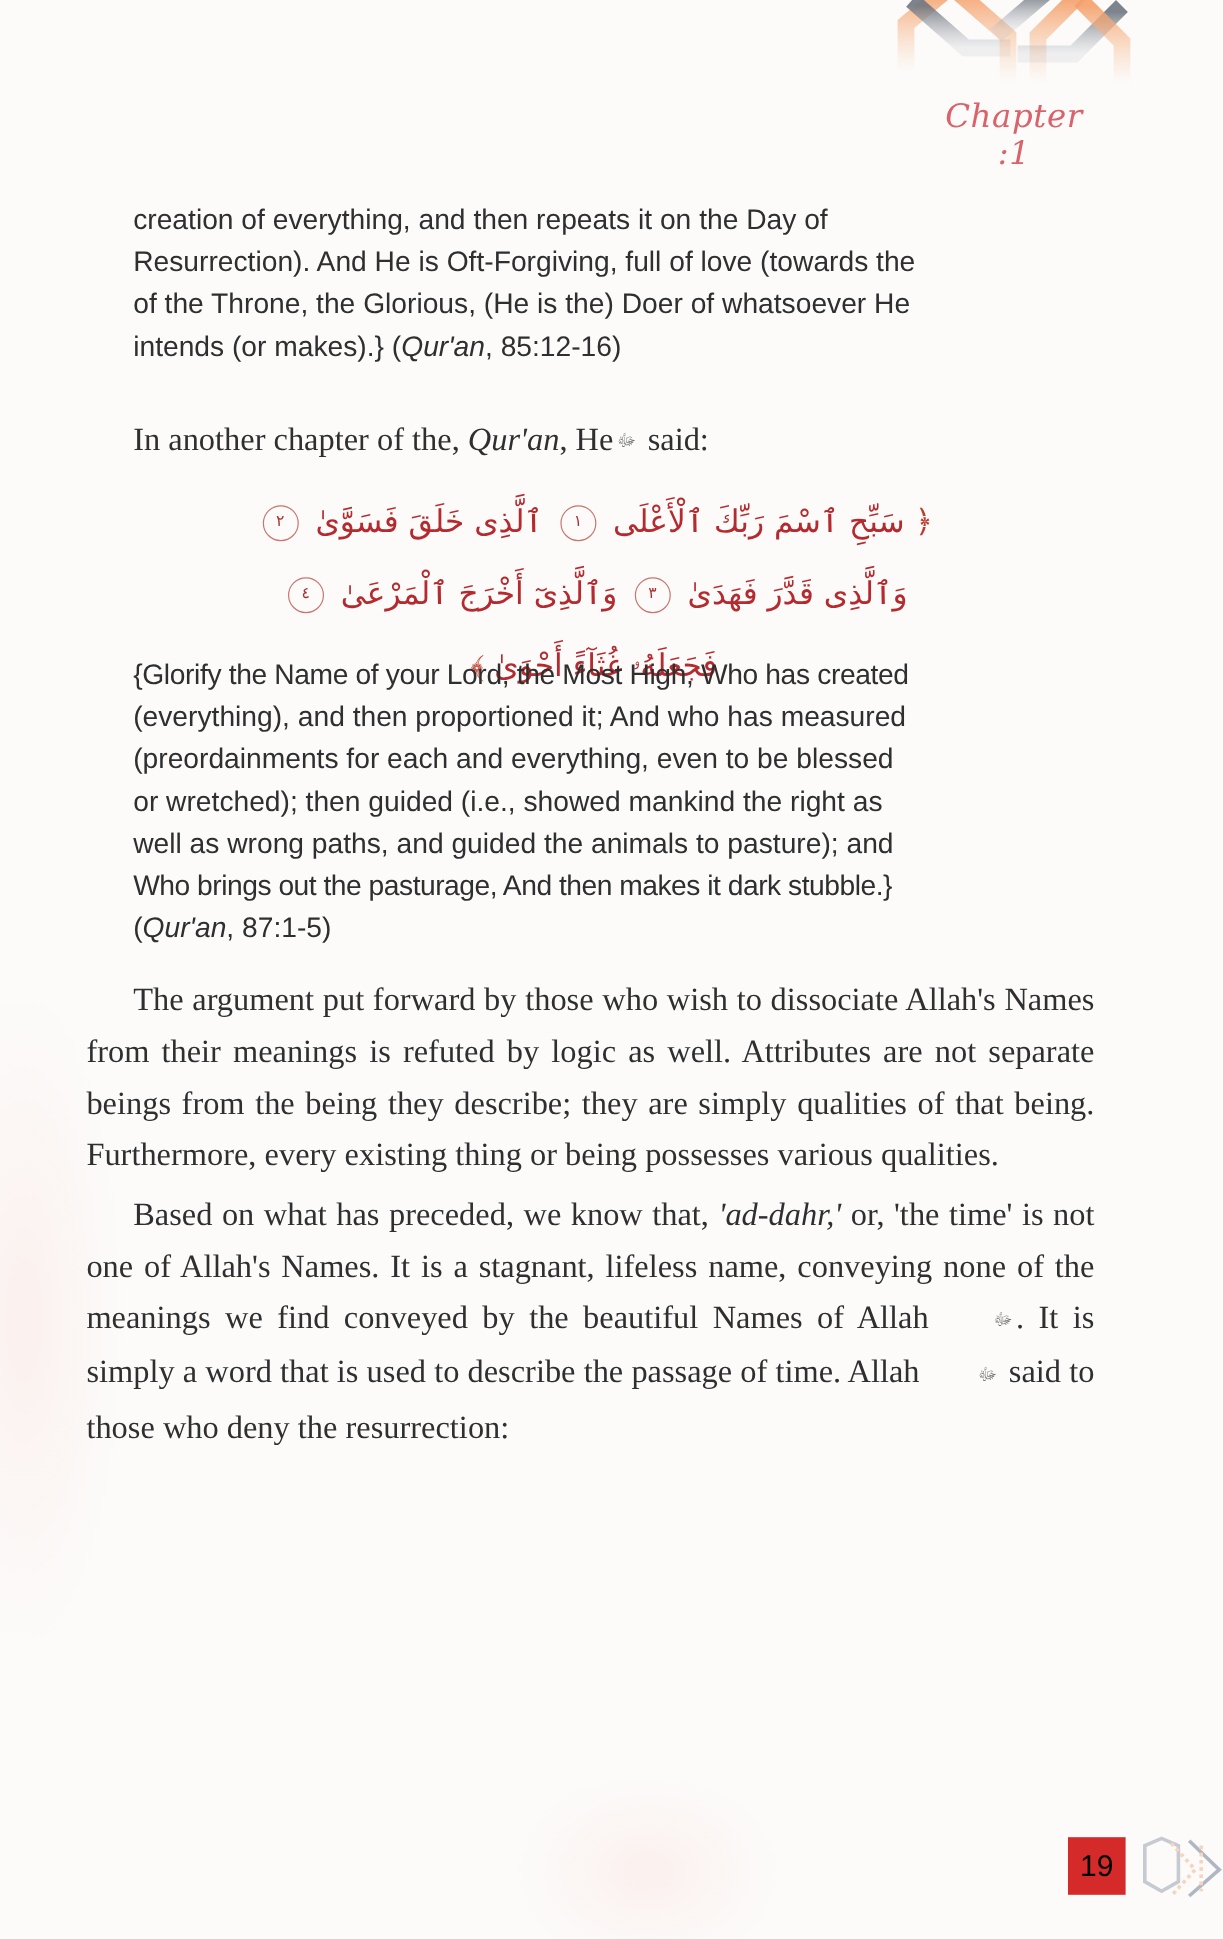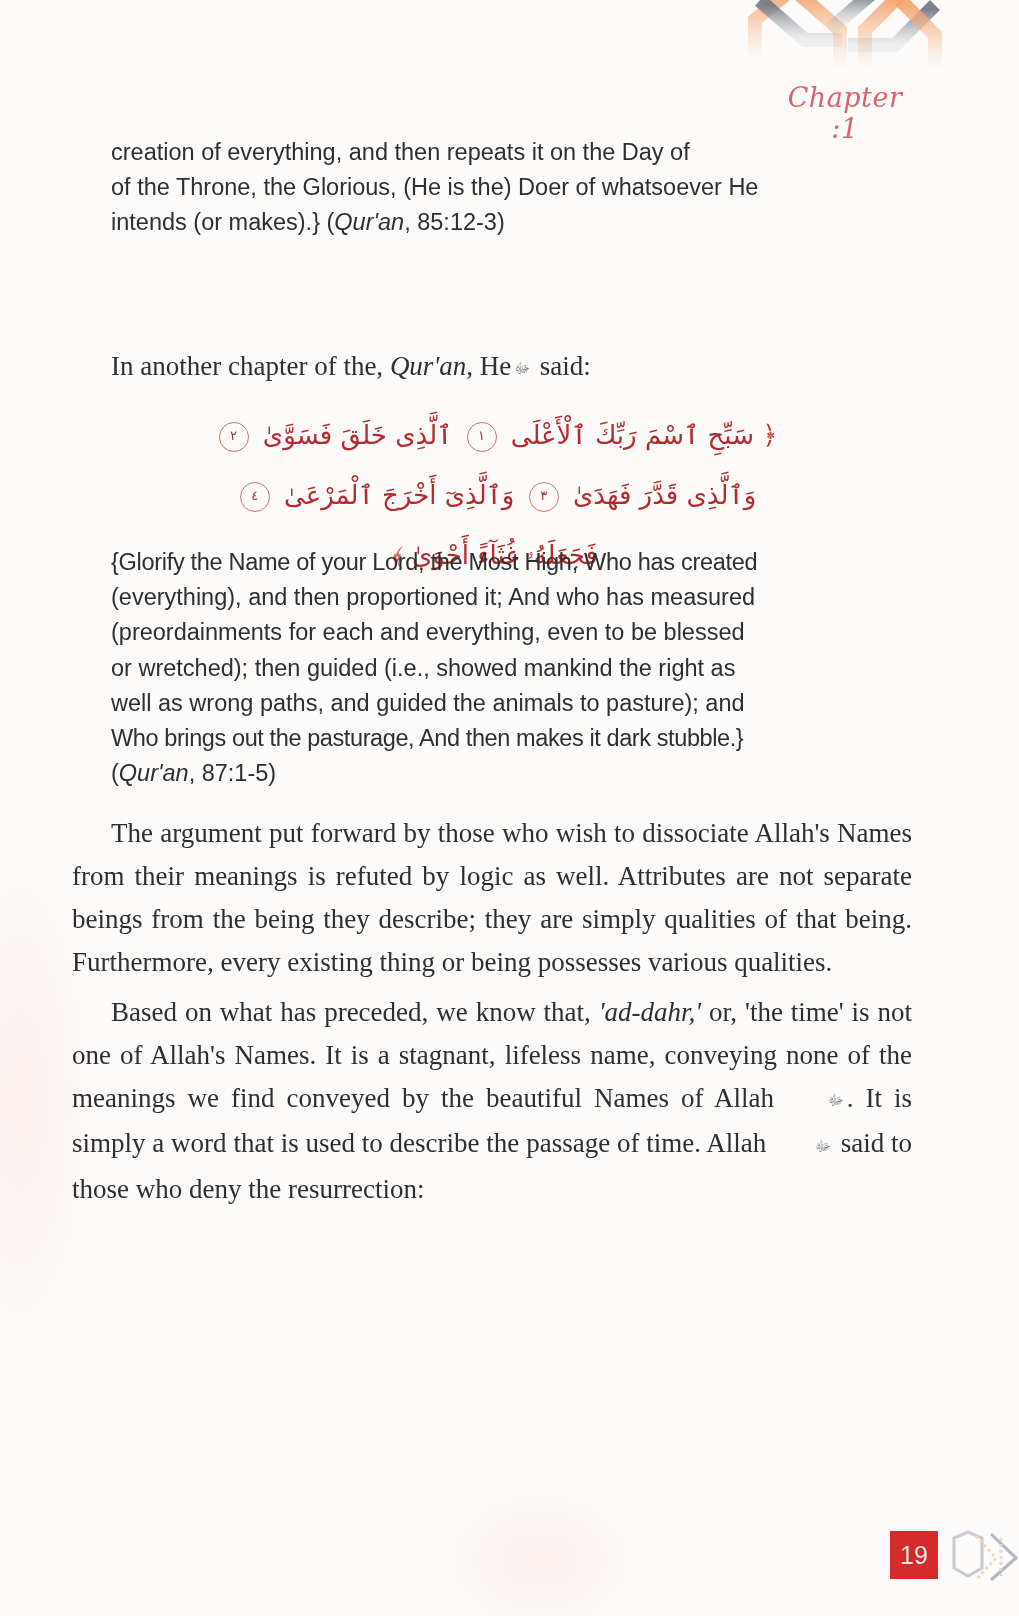--- a/index.html
+++ b/index.html
@@ -26,21 +26,21 @@
   }
   .sans {
     font-family: "Liberation Sans", sans-serif;
     font-size: 23.5px; line-height: 35.2px; color: #2f2f2f;
   }
   .serif {
     font-family: "Liberation Serif", serif;
     font-size: 27px; line-height: 43px; color: #2f2f2f;
   }
   .quote-block-1 {
-    position: absolute; left: 111px; top: 135px; width: 764px;
+    position: absolute; left: 111px; top: 166px; width: 764px;
     text-align: justify;
   }
   .intro-line {
     position: absolute; left: 111px; top: 345px; width: 700px;
   }
   .honorific {
     display: inline-block; font-size: 14px; color: #777;
     vertical-align: middle; padding: 0 3px;
   }
   .arabic-block {
@@ -59,21 +59,21 @@
   .translation-block {
     position: absolute; left: 111px; top: 545px; width: 764px;
     text-align: justify;
   }
   .body-text {
     position: absolute; left: 72px; width: 840px; text-align: justify;
   }
   .body-text p { margin: 0 0 7px 0; text-indent: 39px; }
   .page-number-box {
     position: absolute; left: 890px; top: 1531px; width: 48px; height: 48px;
-    background: #d42a2a; color: #e5e5e5;
+    background: #d42a2a; color: #000000;
     font-family: "Liberation Sans", sans-serif; font-size: 25px;
     text-align: center; line-height: 48px;
   }
   .ornament-bottom {
     position: absolute; left: 946px; top: 1528px; width: 73px; height: 56px;
   }
   .block-line { display: block; }
   i { font-style: italic; }
 </style>
 </head>
@@ -101,23 +101,24 @@
     <path d="M110 45 L150 45 L185 10" stroke="url(#gg)"></path>
     <path d="M160 5 L190 35 L190 70" stroke="url(#og)"></path>
     <path d="M60 60 L140 60" stroke="url(#gg)" stroke-width="6" opacity="0.5"></path>
   </g>
 </svg>
 
 <div class="chapter-heading">Chapter :1</div>
 
 <div class="quote-block-1 sans">
   <span class="block-line">creation of everything, and then repeats it on the Day of</span>
+  <span class="block-line">Resurrection). And He is Oft-Forgiving, full of love (towards the</span>
   <span class="block-line">of the Throne, the Glorious, (He is the) Doer of whatsoever He</span>
   <span>intends (or makes).}</span>
-  <span> (</span><i>Qur'an</i><span>, 85:12-3)</span>
+  <span> (</span><i>Qur'an</i><span>, 85:12-16)</span>
 </div>
 
 <div class="intro-line serif">
   <span>In another chapter of the, </span><i>Qur'an</i><span>, He</span><span class="honorific">ﷻ</span><span> said:</span>
 </div>
 
 <div class="arabic-block">
   <div>
     <span class="verse-bracket">﴿</span>
     <span>سَبِّحِ ٱسْمَ رَبِّكَ ٱلْأَعْلَى</span>

